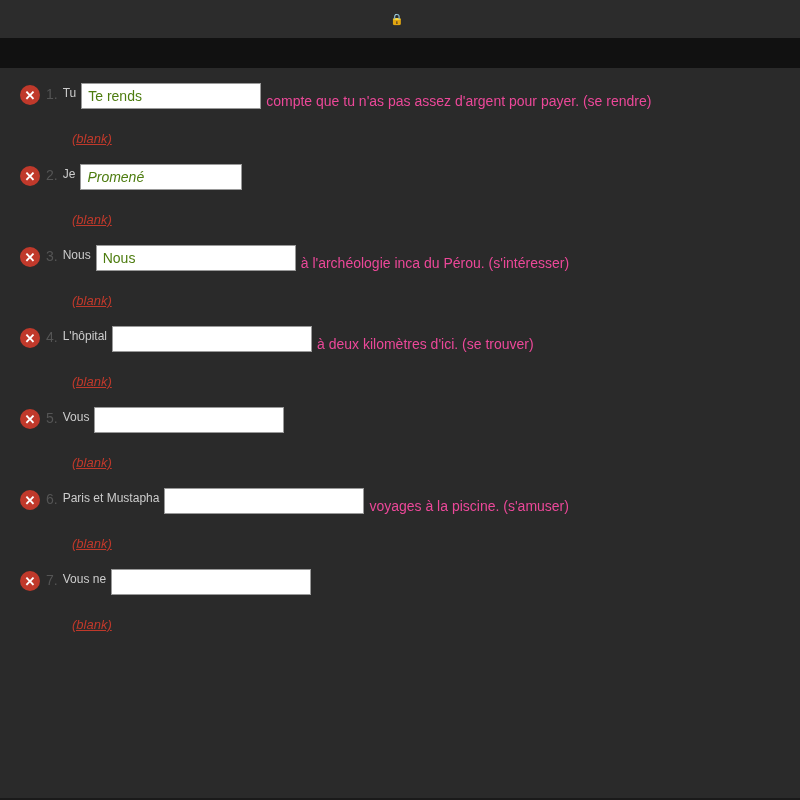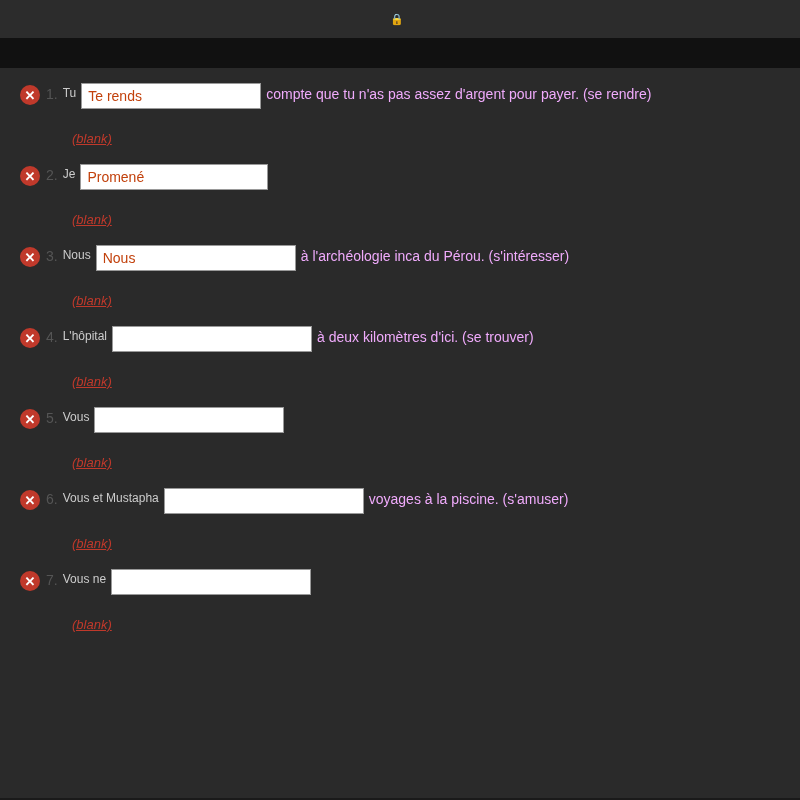--- a/index.html
+++ b/index.html
@@ -97,27 +97,27 @@
       background: #fff;
       padding: 2px 6px;
       font-size: 14px;
       color: #000;
       height: 26px;
       margin-right: 5px;
       flex-shrink: 0;
     }
 
     .answer-input.filled {
-      color: #c2410c;
+      color: #4d7c0f;
     }
 
     .question-suffix {
-      color: #f0abfc;
+      color: #ec4899;
       font-size: 14px;
-      margin-top: 3px;
+      margin-top: 10px;
       flex: 1;
     }
 
     .blank-label {
       color: #c0392b;
       font-size: 13px;
       text-decoration: underline;
       margin-left: 52px;
       margin-top: 3px;
       font-style: italic;
@@ -151,21 +151,21 @@
         <input class="answer-input filled" type="text" value="Te rends" style="width: 180px;">
         <span class="question-suffix">compte que tu n'as pas assez d'argent pour payer. (se rendre)</span>
       </div>
       <div class="blank-label">(blank)</div>
     </div>
     <div class="question-block">
       <div class="question-row">
         <div class="error-icon">✕</div>
         <span class="question-num">2.</span>
         <span class="question-prefix">Je</span>
-        <input class="answer-input filled" type="text" value="Promené" style="width: 188px;">
+        <input class="answer-input filled" type="text" value="Promené" style="width: 162px; font-style: italic;">
       </div>
       <div class="blank-label">(blank)</div>
     </div>
     <div class="question-block">
       <div class="question-row">
         <div class="error-icon">✕</div>
         <span class="question-num">3.</span>
         <span class="question-prefix">Nous</span>
         <input class="answer-input filled" type="text" value="Nous" style="width: 200px;">
         <span class="question-suffix">à l'archéologie inca du Pérou. (s'intéresser)</span>
@@ -188,21 +188,21 @@
         <span class="question-num">5.</span>
         <span class="question-prefix">Vous</span>
         <input class="answer-input" type="text" style="width: 190px;">
       </div>
       <div class="blank-label">(blank)</div>
     </div>
     <div class="question-block">
       <div class="question-row">
         <div class="error-icon">✕</div>
         <span class="question-num">6.</span>
-        <span class="question-prefix">Vous et Mustapha</span>
+        <span class="question-prefix">Paris et Mustapha</span>
         <input class="answer-input" type="text" style="width: 200px;">
         <span class="question-suffix">voyages à la piscine. (s'amuser)</span>
       </div>
       <div class="blank-label">(blank)</div>
     </div>
     <div class="question-block">
       <div class="question-row">
         <div class="error-icon">✕</div>
         <span class="question-num">7.</span>
         <span class="question-prefix">Vous ne</span>

